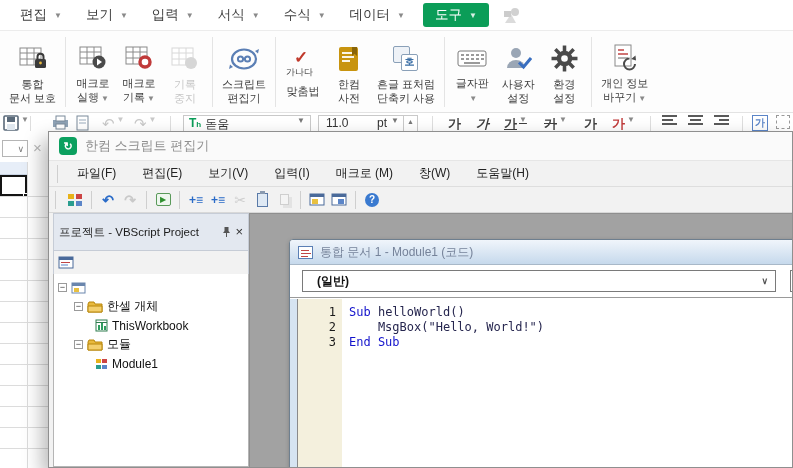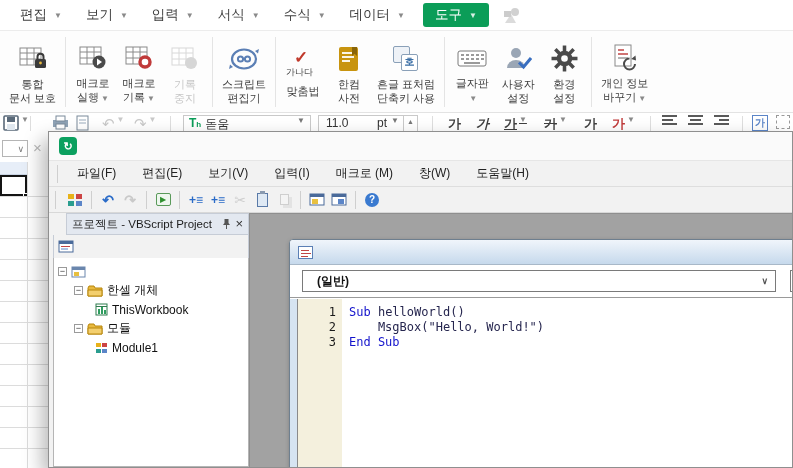--- a/index.html
+++ b/index.html
@@ -67,21 +67,21 @@
   .dmenu { padding:0 13px; font-size:12px; color:#222; }
   #dlg-toolbar { height:26px; background:#f2f2f2; border-bottom:1px solid #d8d8d8; display:flex; align-items:center; padding-left:6px; gap:4px; }
   .tsep { width:1px; height:18px; background:#cfcfcf; margin:0 3px; }
   .tico { width:18px; height:18px; display:flex; align-items:center; justify-content:center; font-size:14px; }
   .grip { width:3px; height:18px; border-left:1px solid #cfcfcf; margin-right:4px; }
 
   #dlg-body { position:absolute; left:0; top:81px; right:0; bottom:0; display:flex; }
 
   
   #proj-panel { width:200px; padding:0 0 0 4px; display:flex; flex-direction:column; }
-  #proj-header { height:22px; background:#e3e8f0; border:1px solid #c6ccd6; display:flex; align-items:center; padding:0 5px; gap:4px;margin-left:13px; }
+  #proj-header { height:38px; background:#e3e8f0; border:1px solid #c6ccd6; display:flex; align-items:center; padding:0 5px; gap:4px; }
   #proj-header-title { flex:1; font-size:11.5px; color:#1c1c1c; white-space:nowrap; overflow:hidden; }
   #proj-close { font-size:13px; color:#333; line-height:10px; }
   #proj-toolbar { height:23px; background:#f2f2f2; border-left:1px solid #c6ccd6; border-right:1px solid #c6ccd6; display:flex; align-items:center; padding-left:3px; }
   #proj-tree { flex:1; background:#fff; border:1px solid #b5b5b5; border-top:none; overflow:hidden; padding:4px 0 0 4px; }
   .tree-row { display:flex; align-items:center; height:19px; gap:4px; font-size:12px; color:#111; white-space:nowrap; }
   .exp { width:9px; height:9px; border:1px solid #9a9a9a; background:#fff; display:flex; align-items:center; justify-content:center;
     font-size:9px; line-height:7px; color:#333; flex:none; }
   .tree-ico { flex:none; display:flex; }
 
   
@@ -458,20 +458,21 @@
   <div class="grid-line" style="top:254px"></div>
   <div class="grid-line" style="top:275px"></div>
   <div class="grid-line" style="top:296px"></div>
   <div class="grid-line" style="top:317px"></div>
 </div>
 
 <div id="dialog">
 
   <div id="dlg-title">
     <div id="dlg-app-icon">↻</div>
+    <div id="dlg-title-text">한컴 스크립트 편집기</div>
   </div>
 
   <div id="dlg-menubar">
     <div class="grip"></div>
     <div class="dmenu">파일(F)</div>
     <div class="dmenu">편집(E)</div>
     <div class="dmenu">보기(V)</div>
     <div class="dmenu">입력(I)</div>
     <div class="dmenu">매크로 (M)</div>
     <div class="dmenu">창(W)</div>
@@ -607,20 +608,21 @@
     </div>
 
     <div id="mdi">
       <div id="code-win">
         <div id="code-title">
           <div id="code-title-icon">
               <i></i>
               <i></i>
               <i></i>
             </div>
+          <div id="code-title-text">통합 문서 1 - Module1 (코드)</div>
         </div>
         <div id="combo-row">
           <div class="combo" id="combo-general">
             <span>(일반)</span>
             <span class="chev">∨</span>
           </div>
           <div class="combo" id="combo-proc"></div>
         </div>
         <div id="code-area">
           <div id="code-margin"></div>

